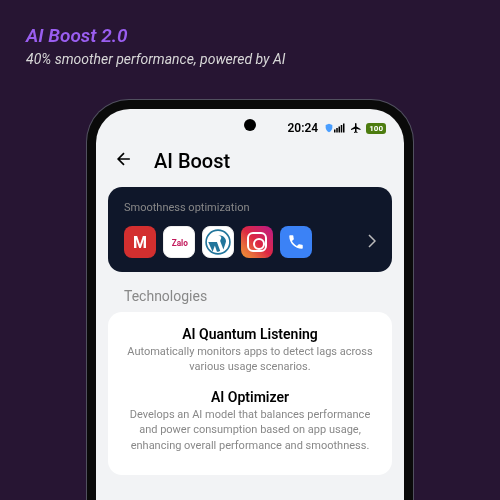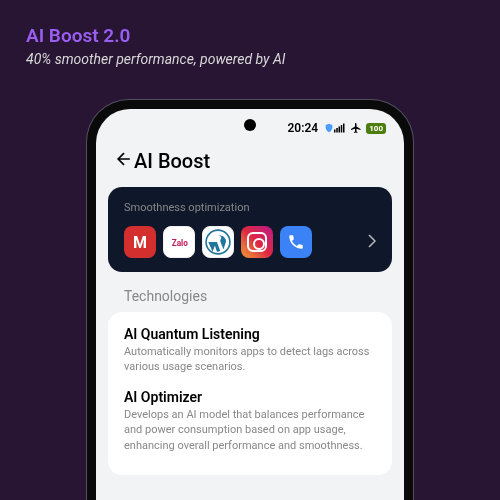--- a/index.html
+++ b/index.html
@@ -12,20 +12,21 @@
       position: relative;
     }
     .promo-header {
       padding: 24px 26px 12px;
     }
     .promo-title {
       color: #9a5ef0;
       font-size: 19px;
       font-weight: 600;
       margin-bottom: 4px;
+      font-style: italic;
     }
     .promo-subtitle {
       color: #d8d8d8;
       font-size: 14px;
       font-weight: 400;
       font-style: italic;
     }
     .phone-frame {
       position: absolute;
       left: 87px;
@@ -74,21 +75,21 @@
       background: #4d7c0f;
       color: #fff;
       font-size: 8px;
       font-weight: 700;
       padding: 1px 3px;
       border-radius: 3px;
     }
     .page-header {
       display: flex;
       align-items: flex-start;
-      gap: 0;
+      gap: 20px;
       padding: 10px 18px 14px;
     }
     .back-arrow { font-size: 18px; }
     .page-title {
       font-size: 20px;
       font-weight: 500;
       color: #000;
     }
     .card {
       background: #0f172a;
@@ -148,21 +149,21 @@
       font-size: 14px;
       color: #888;
       padding: 6px 28px 8px;
     }
     .tech-card {
       background: #fff;
       margin: 0 12px;
       border-radius: 14px;
       padding: 14px 16px;
     }
-    .tech-item { margin-bottom: 14px; }
+    .tech-item { margin-bottom: 14px; text-align: center; }
     .tech-item:last-child { margin-bottom: 8px; }
     .tech-title {
       font-size: 14px;
       font-weight: 600;
       color: #000;
       margin-bottom: 2px;
     }
     .tech-desc {
       font-size: 11px;
       color: #888;

